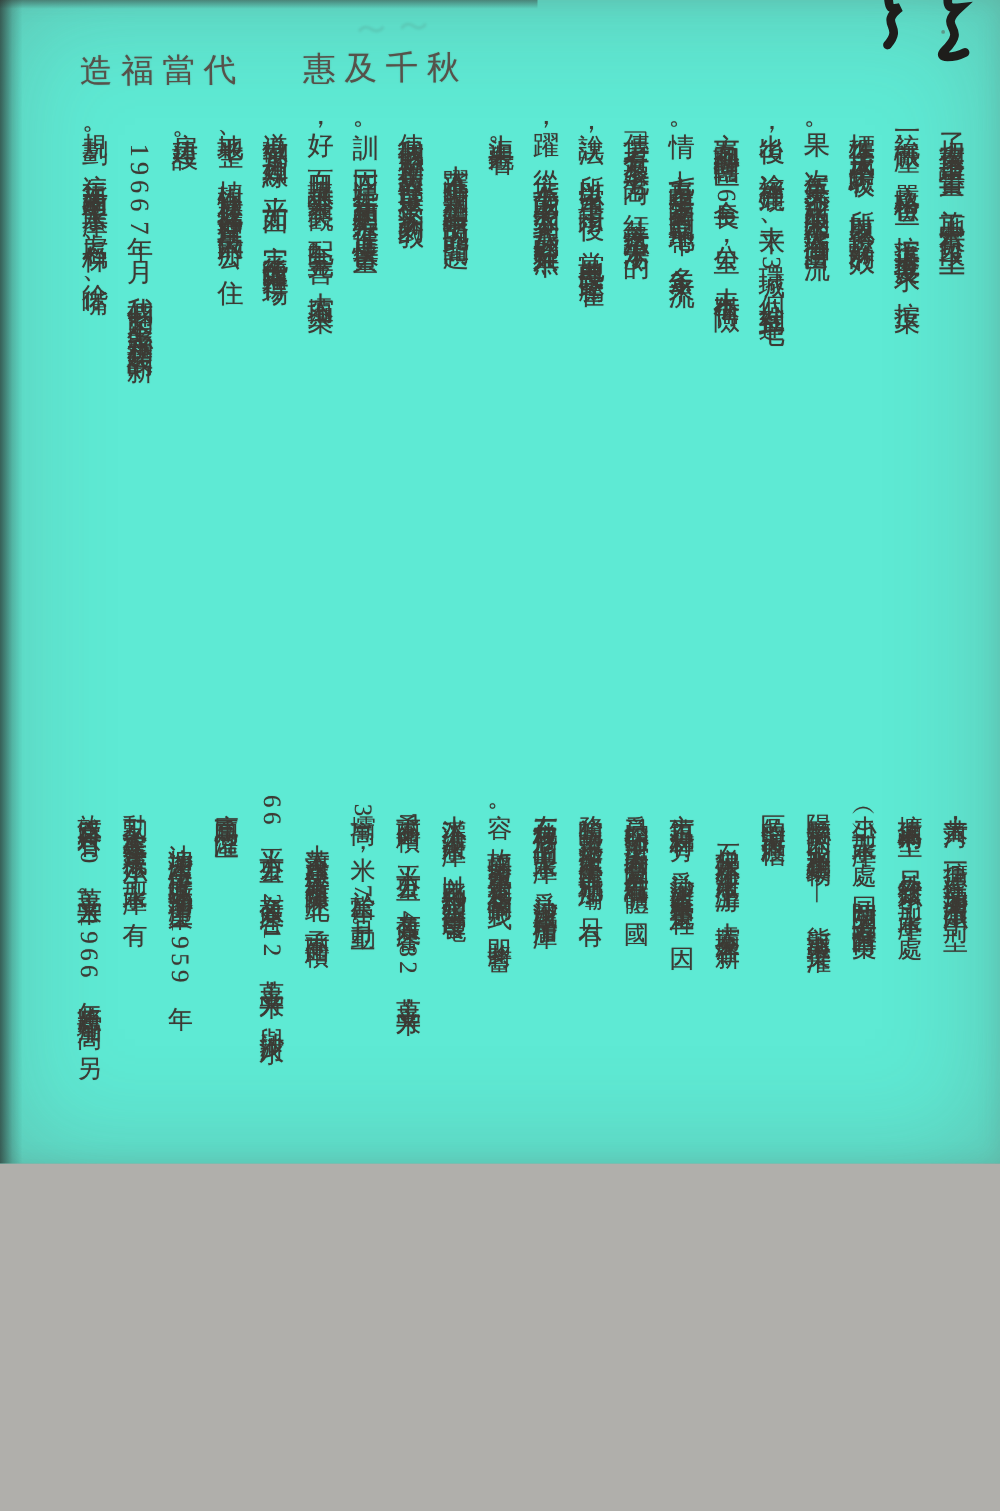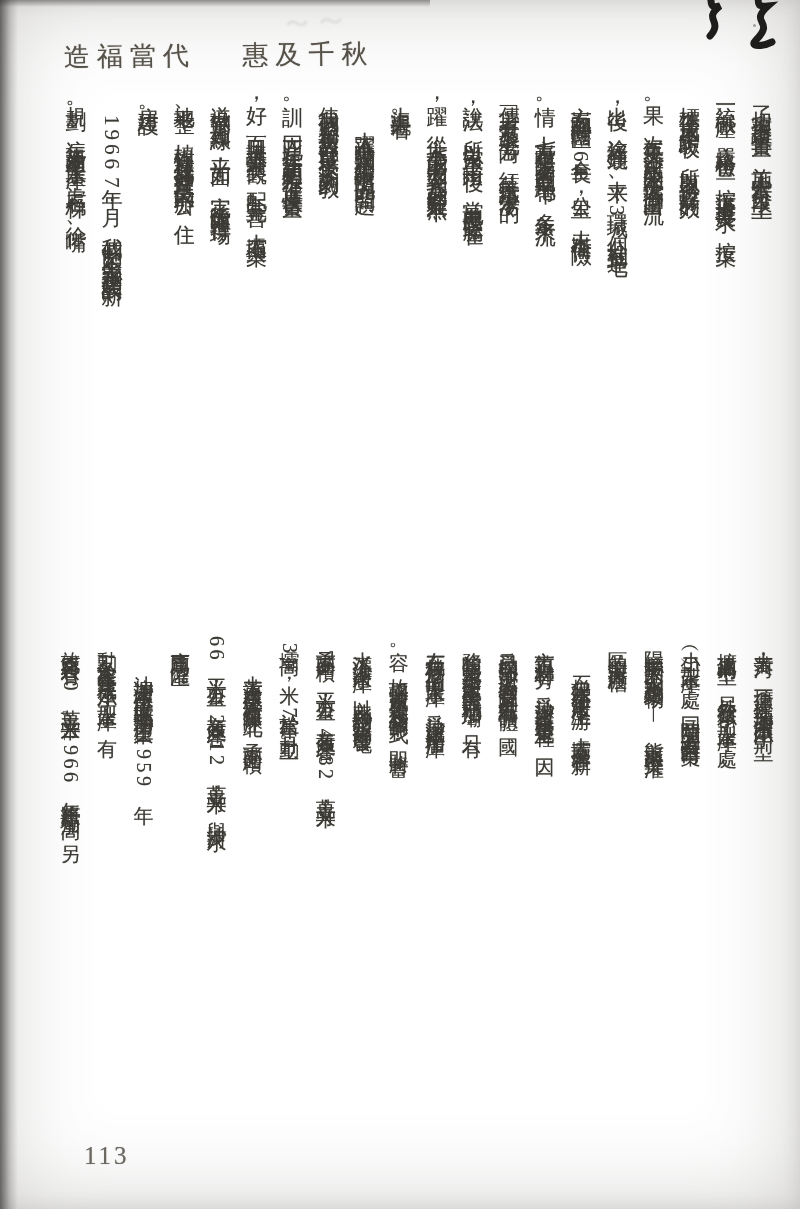--- a/index.html
+++ b/index.html
@@ -1,19 +1,19 @@
 <!DOCTYPE html>
 <html><head>
 <meta charset="utf-8">
 <style>
   html,body{margin:0;padding:0;background:#b0afab;}
   .page{
     position:relative;
-    width:800px;height:1209px;
-    background:#ffffff;
+    width:800px;height:931px;
+    background:#5eead4;
     overflow:hidden;
     font-family:"Liberation Serif","DejaVu Serif",serif;
     box-shadow:inset 0 0 90px rgba(96,93,86,0.30), inset 0 0 18px rgba(96,93,86,0.18);
   }
   
   .binding-shadow{
     position:absolute;left:0;top:0;width:18px;height:100%;
     background:linear-gradient(to right, rgba(32,31,29,0.62), rgba(32,31,29,0.18) 55%, rgba(32,31,29,0) 100%);
   }
   .top-edge-shadow{

